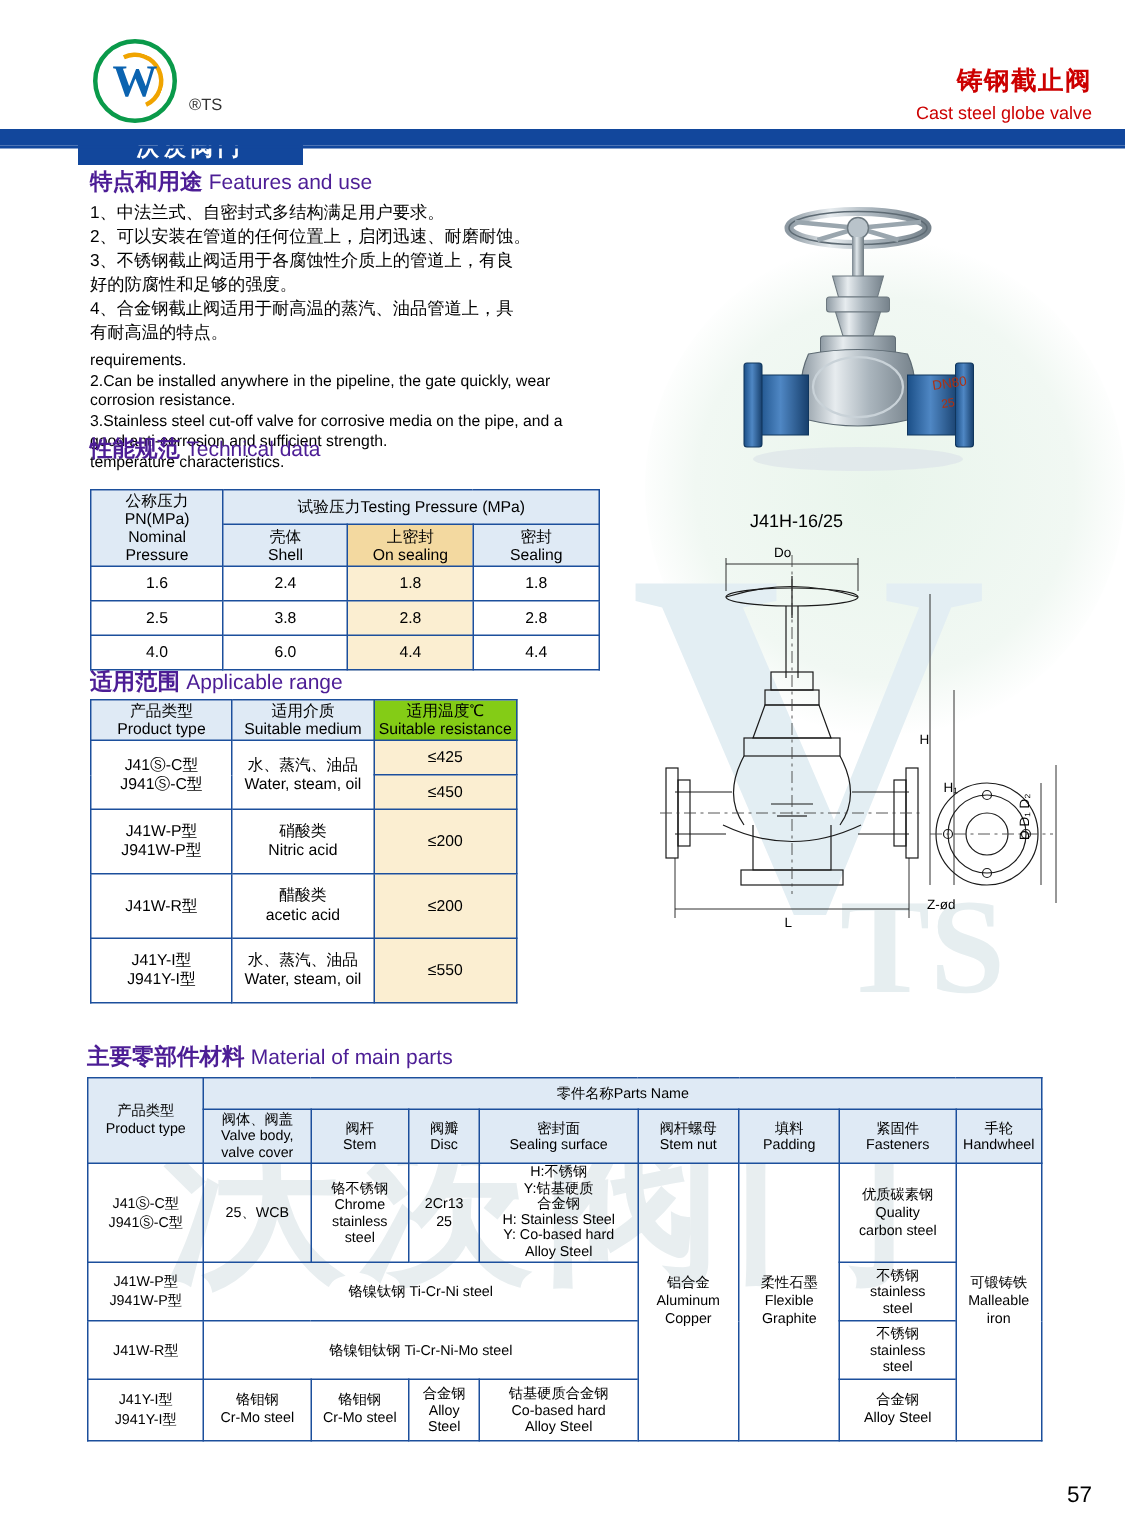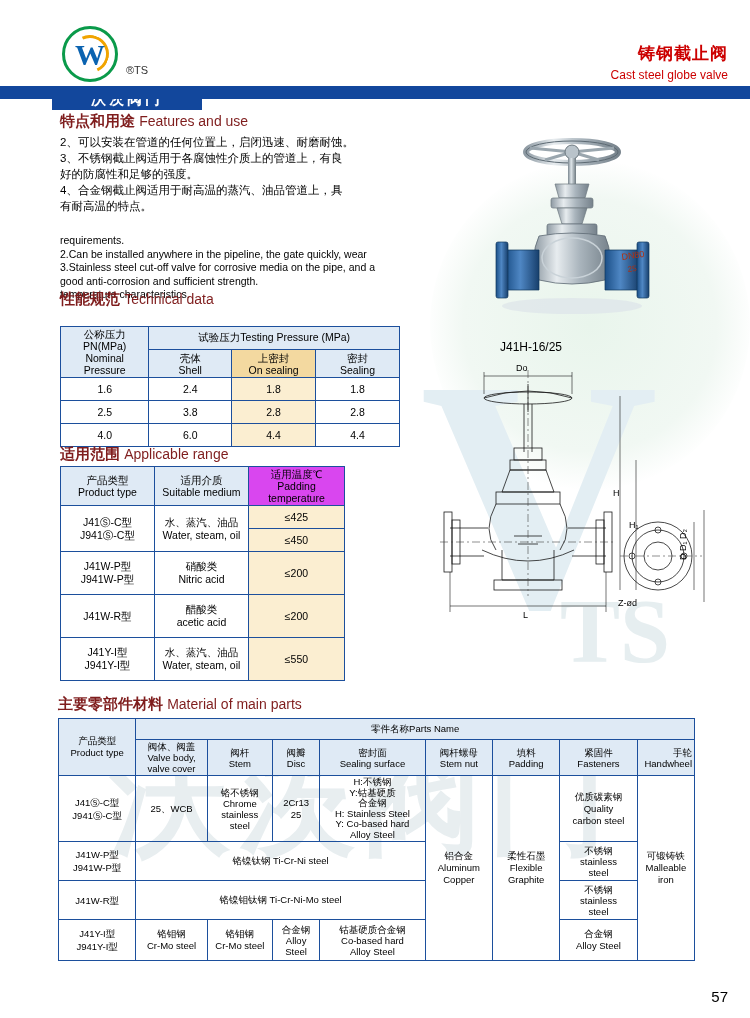--- a/index.html
+++ b/index.html
@@ -67,21 +67,21 @@
   .header-title .cn{font-size:17px;font-weight:bold;color:#cc0000;letter-spacing:1px;}
   .header-title .en{font-size:12px;color:#cc0000;margin-top:3px;}
   .header-bar{
     position:absolute;left:0;top:86px;width:750px;height:11px;background:#12479c;
   }
   .header-bar2{
     position:absolute;left:0;top:97px;width:750px;height:2px;background:#12479c;
   }
 
   
-  .sec-title{position:absolute;font-size:15px;font-weight:bold;color:#7f1d1d;}
+  .sec-title{position:absolute;font-size:15px;font-weight:bold;color:#4c1d95;}
   .sec-title .en{font-weight:normal;font-size:14px;}
 
   
   .para{
     position:absolute;font-size:11.5px;line-height:16px;color:#000;
   }
   .para-en{
     position:absolute;font-size:10.5px;line-height:13.5px;color:#000;
   }
 
@@ -144,30 +144,32 @@
   <div class="header-bar"></div>
   <div class="header-bar2"></div>
 </div>
 
 <div class="sec-title" style="left:60px;top:112px;">
   <span>特点和用途</span>
   <span class="en">Features and use</span>
 </div>
 
 <div class="para" style="left:60px;top:134px;width:380px;">
+  <div>1、中法兰式、自密封式多结构满足用户要求。</div>
   <div>2、可以安装在管道的任何位置上，启闭迅速、耐磨耐蚀。</div>
   <div>3、不锈钢截止阀适用于各腐蚀性介质上的管道上，有良</div>
   <div>    好的防腐性和足够的强度。</div>
   <div>4、合金钢截止阀适用于耐高温的蒸汽、油品管道上，具</div>
   <div>    有耐高温的特点。</div>
 </div>
 
 <div class="para-en" style="left:60px;top:234px;width:390px;">
   <div>requirements.</div>
   <div>2.Can be installed anywhere in the pipeline, the gate quickly, wear</div>
+  <div>corrosion resistance.</div>
   <div>3.Stainless steel cut-off valve for corrosive media on the pipe, and a</div>
   <div>good anti-corrosion and sufficient strength.</div>
   <div>temperature characteristics.</div>
 </div>
 
 <div class="sec-title" style="left:60px;top:290px;text-align:right;">
   <span>性能规范</span>
   <span class="en">Technical data</span>
 </div>
 
@@ -226,23 +228,23 @@
   <tbody>
       <tr>
     <th style="width:95px;line-height:12px;">
       <div>产品类型</div>
       <div>Product type</div>
     </th>
     <th style="width:95px;line-height:12px;">
       <div>适用介质</div>
       <div>Suitable medium</div>
     </th>
-    <th style="width:95px;line-height:12px;background:#d946ef;margin-top:12px;">
+    <th style="width:95px;line-height:12px;background:#84cc16;margin-top:12px;">
       <div>适用温度℃</div>
-      <div>Padding temperature</div>
+      <div>Suitable resistance</div>
     </th>
   </tr>
 
   <tr>
     <td rowspan="2" style="line-height:13px;">
       <div>J41Ⓢ-C型</div>
       <div>J941Ⓢ-C型</div>
     </td>
     <td rowspan="2" style="line-height:13px;">
       <div>水、蒸汽、油品</div>
@@ -328,21 +330,21 @@
       <div>Stem nut</div>
     </th>
     <th style="width:62px;line-height:11px;">
       <div>填料</div>
       <div>Padding</div>
     </th>
     <th style="width:72px;line-height:11px;">
       <div>紧固件</div>
       <div>Fasteners</div>
     </th>
-    <th style="width:52px;line-height:11px;text-align:right;">
+    <th style="width:52px;line-height:11px;">
       <div>手轮</div>
       <div>Handwheel</div>
     </th>
   </tr>
 
   <tr>
     <td style="height:62px;line-height:13px;">
       <div>J41Ⓢ-C型</div>
       <div>J941Ⓢ-C型</div>
     </td>

